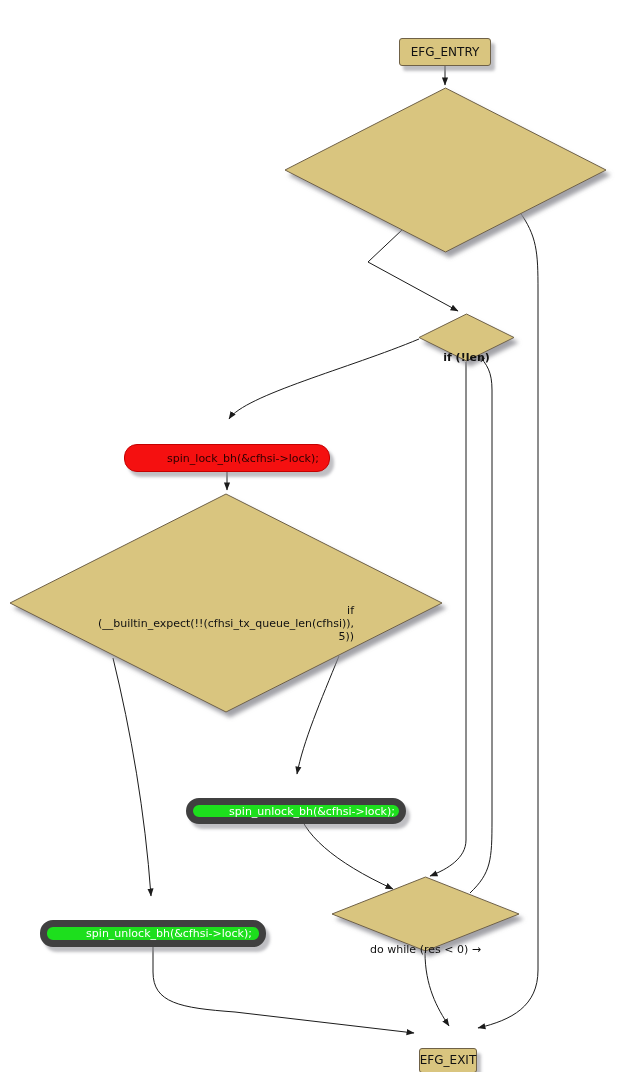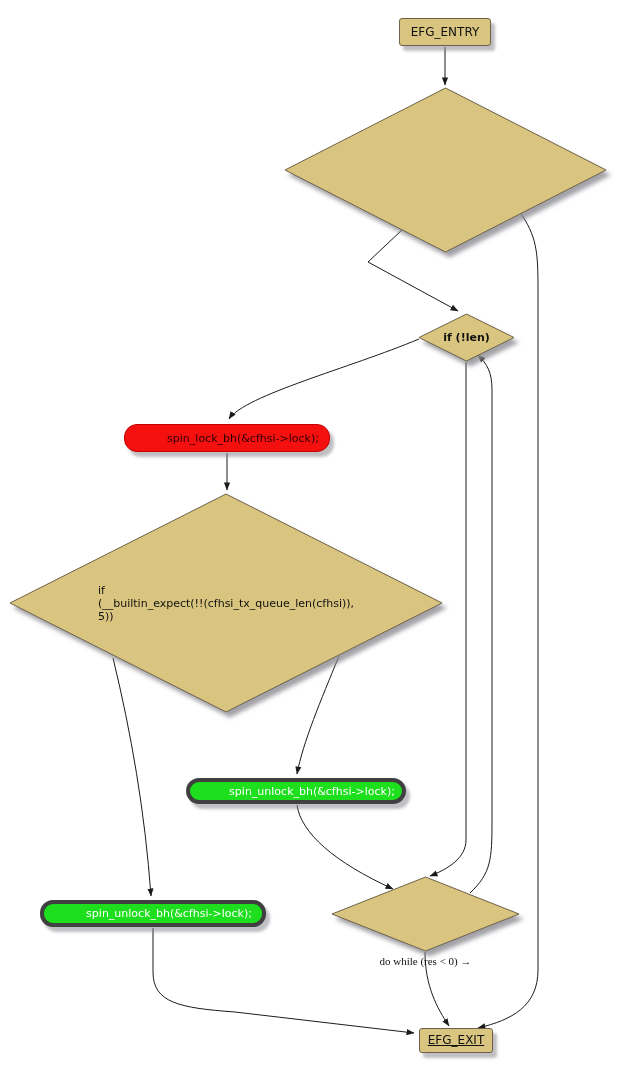--- a/index.html
+++ b/index.html
@@ -3,33 +3,33 @@
 <meta charset="utf-8">
 <style>
   * { margin:0; padding:0; box-sizing:border-box; }
   html,body { width:626px; height:1072px; }
   body { background:#ffffff; font-family:"DejaVu Sans", sans-serif; position:relative; overflow:hidden; }
   .canvas { position:absolute; inset:0; width:626px; height:1072px; }
   svg.layer { position:absolute; left:0; top:0; z-index:1; }
   .node, .dlabel {
     position:absolute; z-index:2;
     display:flex; align-items:center; justify-content:center;
-    text-align:left; font-size:11px; line-height:13px; color:#111111;
+    text-align:right; font-size:11px; line-height:13px; color:#111111;margin-top:20px;
   }
   .node.terminal {
     border:1px solid #6f6147; border-radius:3px; font-size:12px;
     box-shadow:4px 5px 3px rgba(138,138,146,0.55);
   }
   .node.action {
     border-radius:13px;
     box-shadow:4px 5px 3px rgba(138,138,146,0.55);
     padding-left:32px;
   }
   .node.red   { border:1px solid #c40000; color:#2d0000; }
-  .node.green { border:4px solid #404040; color:#ffffff; }
+  .node.green { border:7px solid #404040; color:#ffffff; }
   .dlabel { white-space:pre-line; }
 </style>
 </head>
 <body style="background-color: rgb(255, 255, 255);">
 
 <div class="canvas">
 
   <svg class="layer" width="626" height="1072" viewBox="0 0 626 1072">
     <defs>
       <marker id="arrow" viewBox="0 0 10 8" refX="8.5" refY="4" markerWidth="9" markerHeight="7" orient="auto-start-reverse">
@@ -58,30 +58,30 @@
     <g stroke="#6f6147" stroke-width="1">
       <polygon filter="url(#ds)" points="445.5,88 606,170 445.5,252 285,170" fill="#d9c57f"></polygon>
       <polygon filter="url(#ds)" points="466.5,314 514,337.5 466.5,361 419,337.5" fill="#d9c57f"></polygon>
       <polygon filter="url(#ds)" points="226,494 442,603 226,712 10,603" fill="#d9c57f"></polygon>
       <polygon filter="url(#ds)" points="425.5,877 519,914 425.5,951 332,914" fill="#d9c57f"></polygon>
     </g>
   </svg>
 
   <div class="node terminal" style="left: 399px; top: 18px; width: 92px; height: 28px; background-color: rgb(217, 197, 127);">EFG_ENTRY</div>
 
-  <div class="node terminal" style="left: 419px; top: 1028px; width: 74px; height: 25px; background-color: rgb(217, 197, 127); text-decoration: underline;">EFG_EXIT</div>
+  <div class="node terminal" style="left: 419px; top: 1028px; width: 58px; height: 25px; background-color: rgb(217, 197, 127);">EFG_EXIT</div>
 
   <div class="node action red" style="left: 124px; top: 424px; width: 206px; height: 28px; background-color: rgb(245, 16, 16);">spin_lock_bh(&amp;cfhsi-&gt;lock);</div>
 
   <div class="node action green" style="left: 186px; top: 778px; width: 220px; height: 26px; background-color: rgb(29, 223, 29);">spin_unlock_bh(&amp;cfhsi-&gt;lock);</div>
 
   <div class="node action green" style="left: 40px; top: 900px; width: 226px; height: 27px; background-color: rgb(29, 223, 29);">spin_unlock_bh(&amp;cfhsi-&gt;lock);</div>
 
 
   <div class="dlabel" style="left:419px; top:324px; width:95px; height:27px;font-weight:bold;">if (!len)</div>
 
   <div class="dlabel" style="left:26px; top:578px; width:400px; height:50px;">if
 (__builtin_expect(!!(cfhsi_tx_queue_len(cfhsi)),
 5))</div>
 
-  <div class="dlabel" style="left:332px; top:947px; width:187px; height:28px;font-family:Liberation Serif, serif;">do while (res &lt; 0) →</div>
+  <div class="dlabel" style="left:332px; top:915px; width:187px; height:28px;">do while (res &lt; 0) →</div>
 
 </div>
 
 </body></html>

